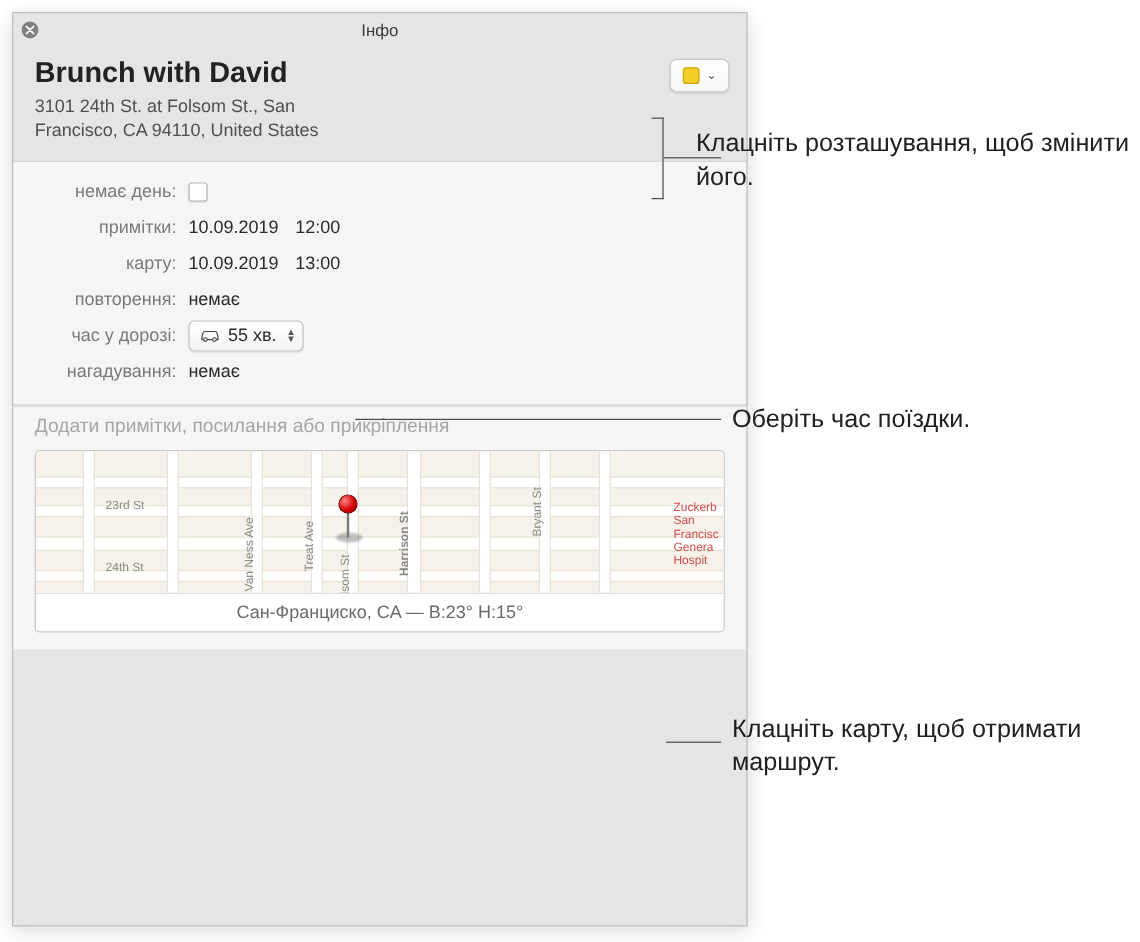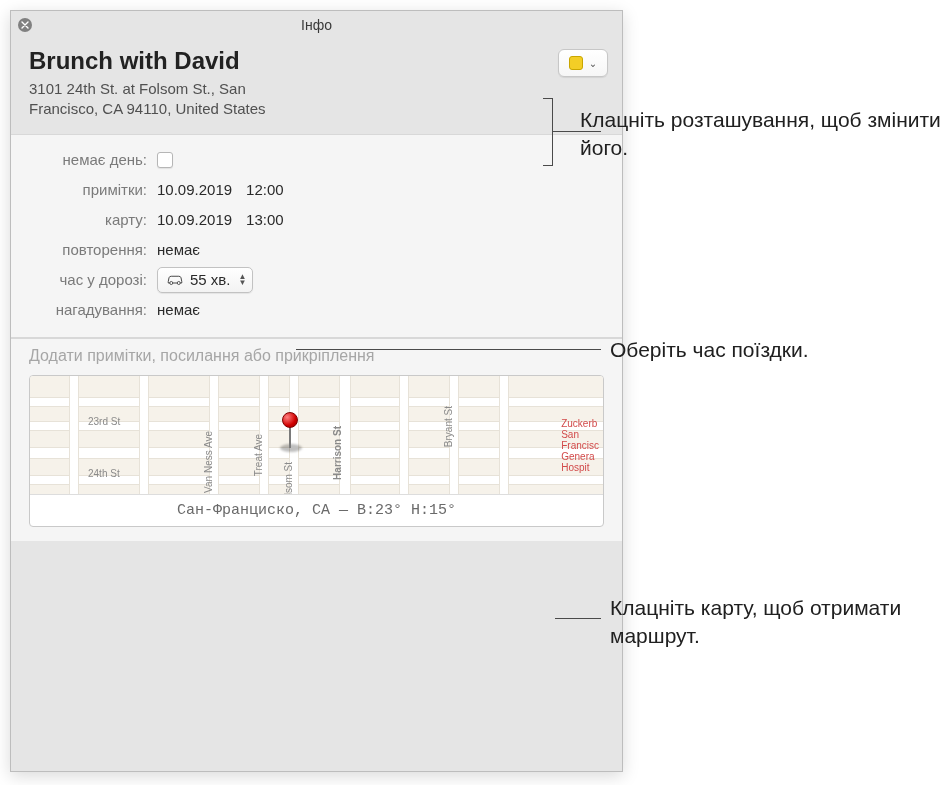--- a/index.html
+++ b/index.html
@@ -164,21 +164,20 @@
       position: relative;
       background: #f6f2ea;
       overflow: hidden;
     }
     .map-footer {
       border-top: 1px solid #ddd;
       text-align: center;
       font-size: 15px;
       color: #6a6a6a;
       padding: 7px 0;
-      font-family: Liberation Mono, monospace;
     }
     .road-h, .road-v {
       position: absolute;
       background: #fff;
       box-shadow: 0 0 0 1px #e7e2d8;
     }
     .road-h { height: 8px; left: 0; right: 0; }
     .road-v { width: 8px; top: 0; bottom: 0; }
     .road-label {
       position: absolute;

